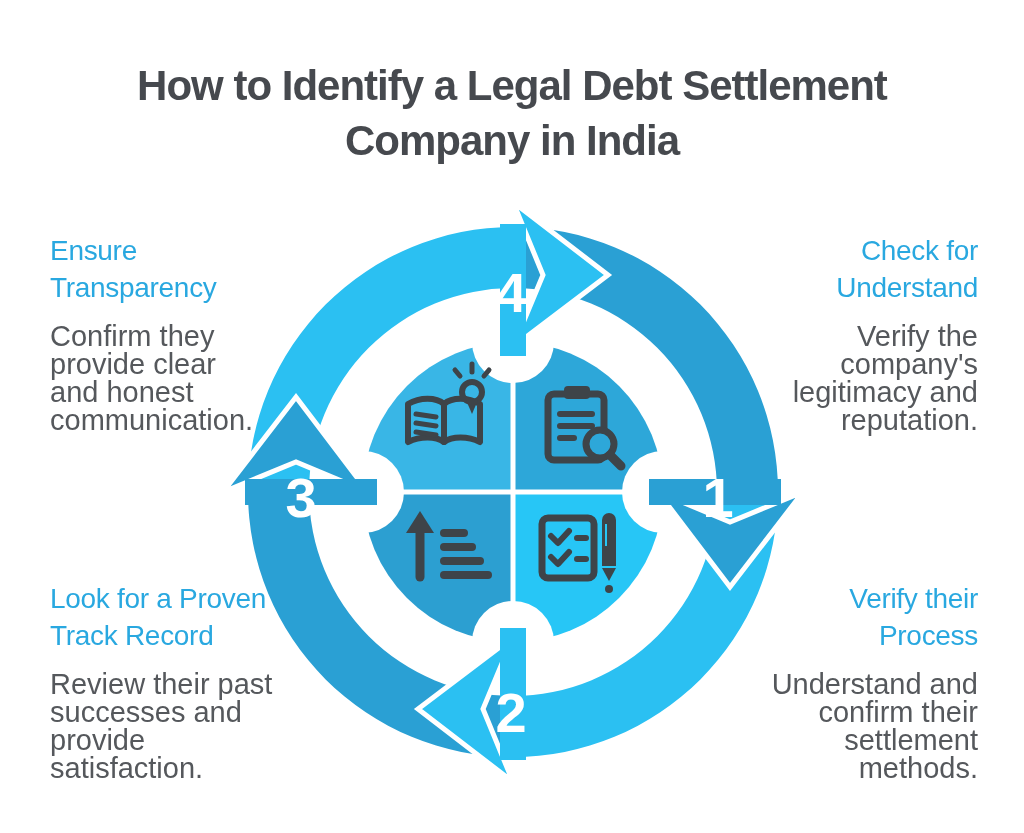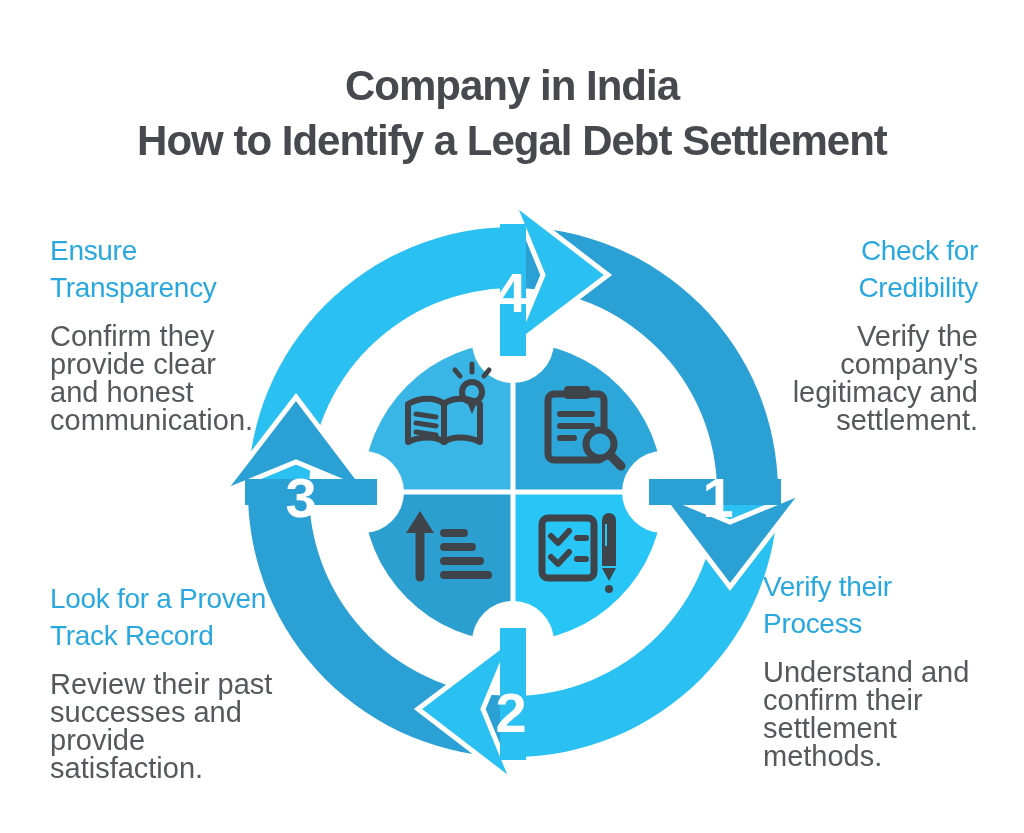--- a/index.html
+++ b/index.html
@@ -14,43 +14,43 @@
   .callout{position:absolute;}
   .callout .heading{
     font-size:28px;line-height:37px;font-weight:normal;color:#29a8e0;letter-spacing:-0.3px;
   }
   .callout .body{
     margin-top:16px;font-size:29px;line-height:28px;color:#55585c;
   }
   .tl{left:50px;top:232px;width:220px;text-align:left;}
   .tr{right:46px;top:232px;width:215px;text-align:right;}
   .bl{left:50px;top:580px;width:235px;text-align:left;}
-  .br{right:46px;top:568px;width:215px;}
+  .br{right:46px;top:580px;width:215px;text-align:right;}
   .diagram{position:absolute;left:0;top:0;}
   .num{
     font-family:"Liberation Sans","DejaVu Sans",sans-serif;
     font-size:56px;font-weight:bold;fill:#ffffff;
   }
 </style>
 </head>
 <body>
 
 <div class="title">
+  <div>How to Identify a Legal Debt Settlement</div>
   <div>Company in India</div>
-  <div>How to Identify a Legal Debt Settlement</div>
 </div>
 
 <div class="callout tl">
   <div class="heading">Ensure Transparency</div>
   <div class="body">Confirm they provide clear and honest communication.</div>
 </div>
 
 <div class="callout tr">
-  <div class="heading">Check for Credibility</div>
-  <div class="body">Verify the company's legitimacy and settlement.</div>
+  <div class="heading">Check for Understand</div>
+  <div class="body">Verify the company's legitimacy and reputation.</div>
 </div>
 
 <div class="callout bl">
   <div class="heading">Look for a Proven Track Record</div>
   <div class="body">Review their past successes and provide satisfaction.</div>
 </div>
 
 <div class="callout br">
   <div class="heading">Verify their Process</div>
   <div class="body">Understand and confirm their settlement methods.</div>

